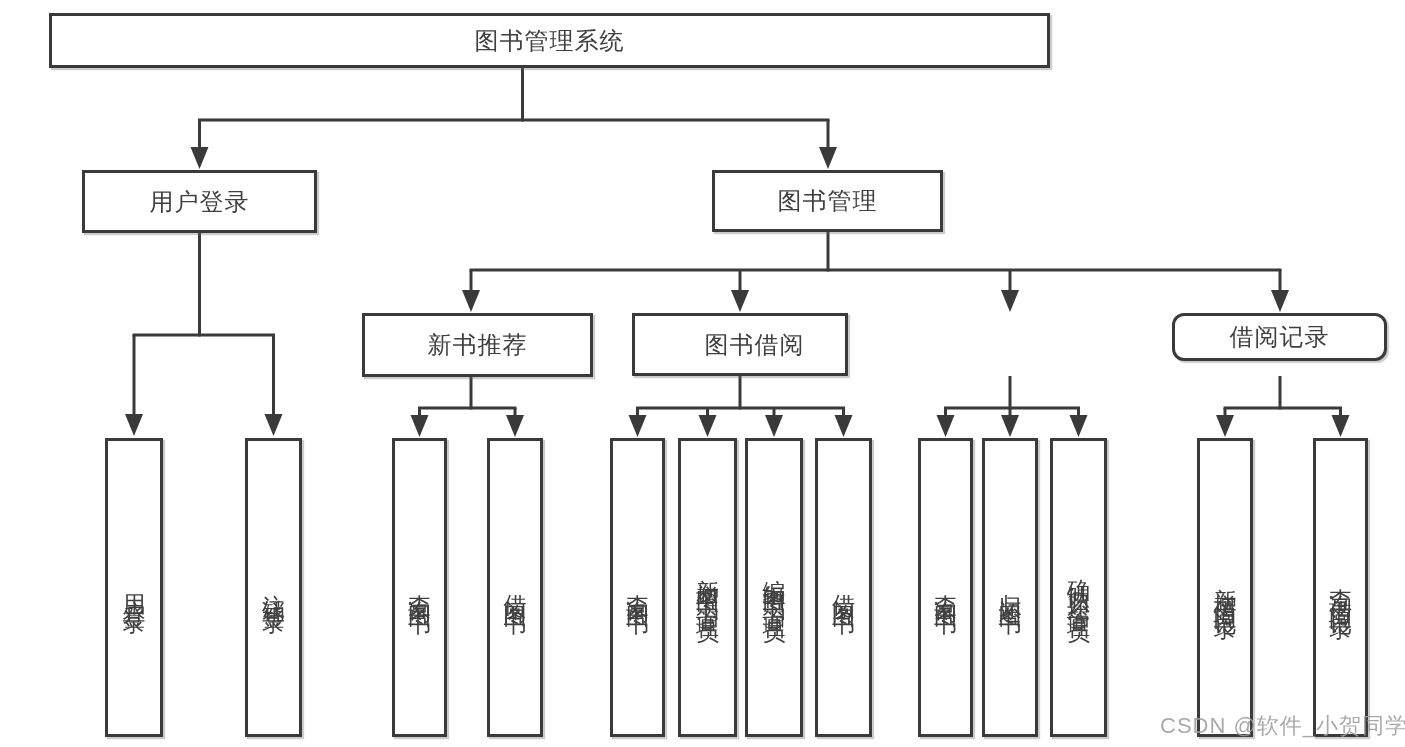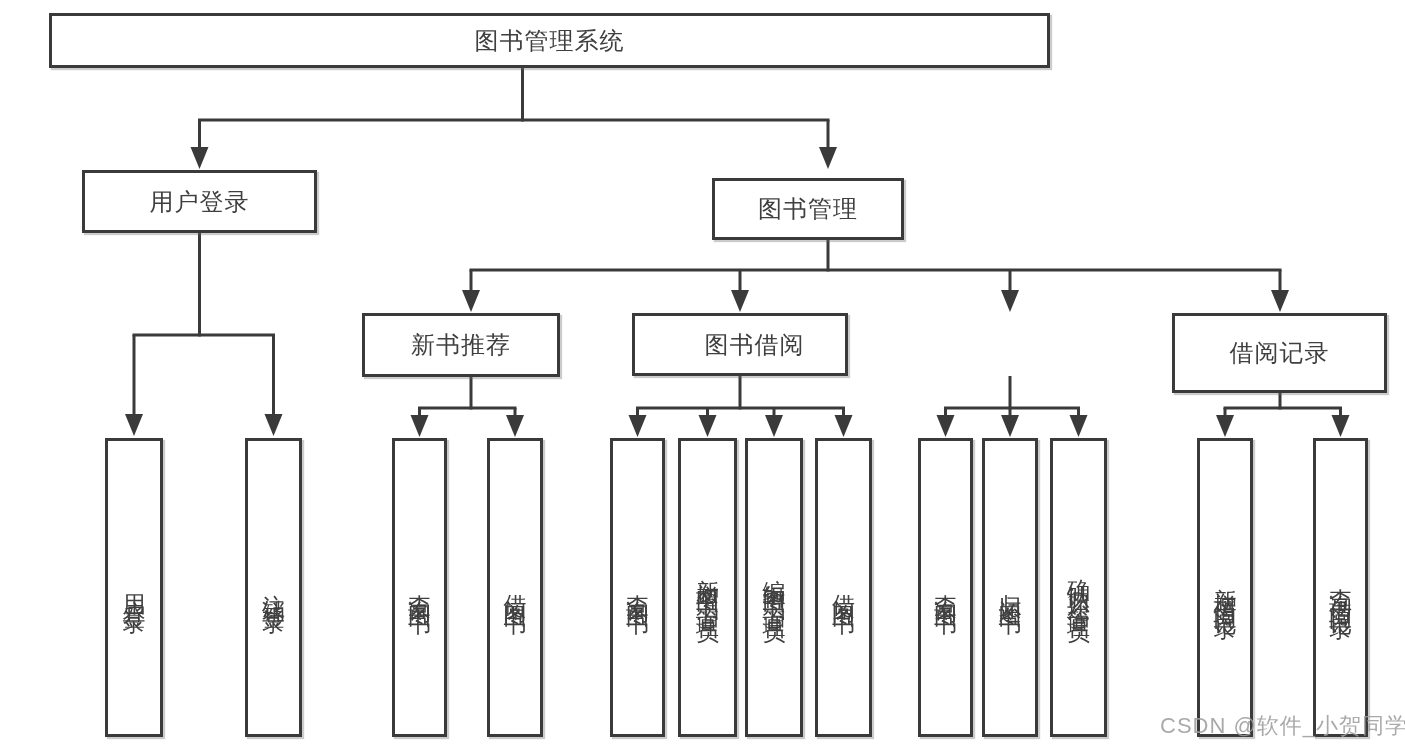--- a/index.html
+++ b/index.html
@@ -77,25 +77,25 @@
       <path d="M1280,376 L1280,409.5"></path>
       <path d="M1223.5,408 L1342,408"></path>
       <path d="M1225,408 L1225,431" marker-end="url(#arrow)"></path>
       <path d="M1340.5,408 L1340.5,431" marker-end="url(#arrow)"></path>
     </g>
   </svg>
 
   <div class="hbox" style="left:22px;top:13px;width:1001px;height:55px;margin-left:27px;">图书管理系统</div>
 
   <div class="hbox" style="left:82px;top:170px;width:235px;height:63px;">用户登录</div>
-  <div class="hbox" style="left:712px;top:178px;width:192px;height:62px;">图书管理</div>
+  <div class="hbox" style="left:712px;top:170px;width:231px;height:62px;">图书管理</div>
 
-  <div class="hbox" style="left:362px;top:313px;width:198px;height:64px;">新书推荐</div>
+  <div class="hbox" style="left:362px;top:313px;width:231px;height:64px;">新书推荐</div>
   <div class="hbox" style="left:632px;top:313px;width:216px;height:63px;padding-left:29px;">图书借阅</div>
-  <div class="hbox" style="left:1172px;top:313px;width:215px;height:80px;">借阅记录</div>
+  <div class="hbox" style="left:1172px;top:313px;width:215px;height:48px;border-radius:12px;">借阅记录</div>
 
   <div class="vbox" style="left:105px;top:438px;width:58px;height:299px;">用户登录</div>
   <div class="vbox" style="left:245px;top:438px;width:57px;height:299px;">注销登录</div>
 
   <div class="vbox" style="left:392px;top:438px;width:55px;height:299px;">查询图书</div>
   <div class="vbox" style="left:487px;top:438px;width:56px;height:299px;">借阅图书</div>
 
   <div class="vbox" style="left:610px;top:438px;width:55px;height:299px;">查询图书</div>
   <div class="vbox" style="left:678px;top:438px;width:59px;height:299px;">新增图书（管理员）</div>
   <div class="vbox" style="left:745px;top:438px;width:58px;height:299px;">编辑图书（管理员）</div>

